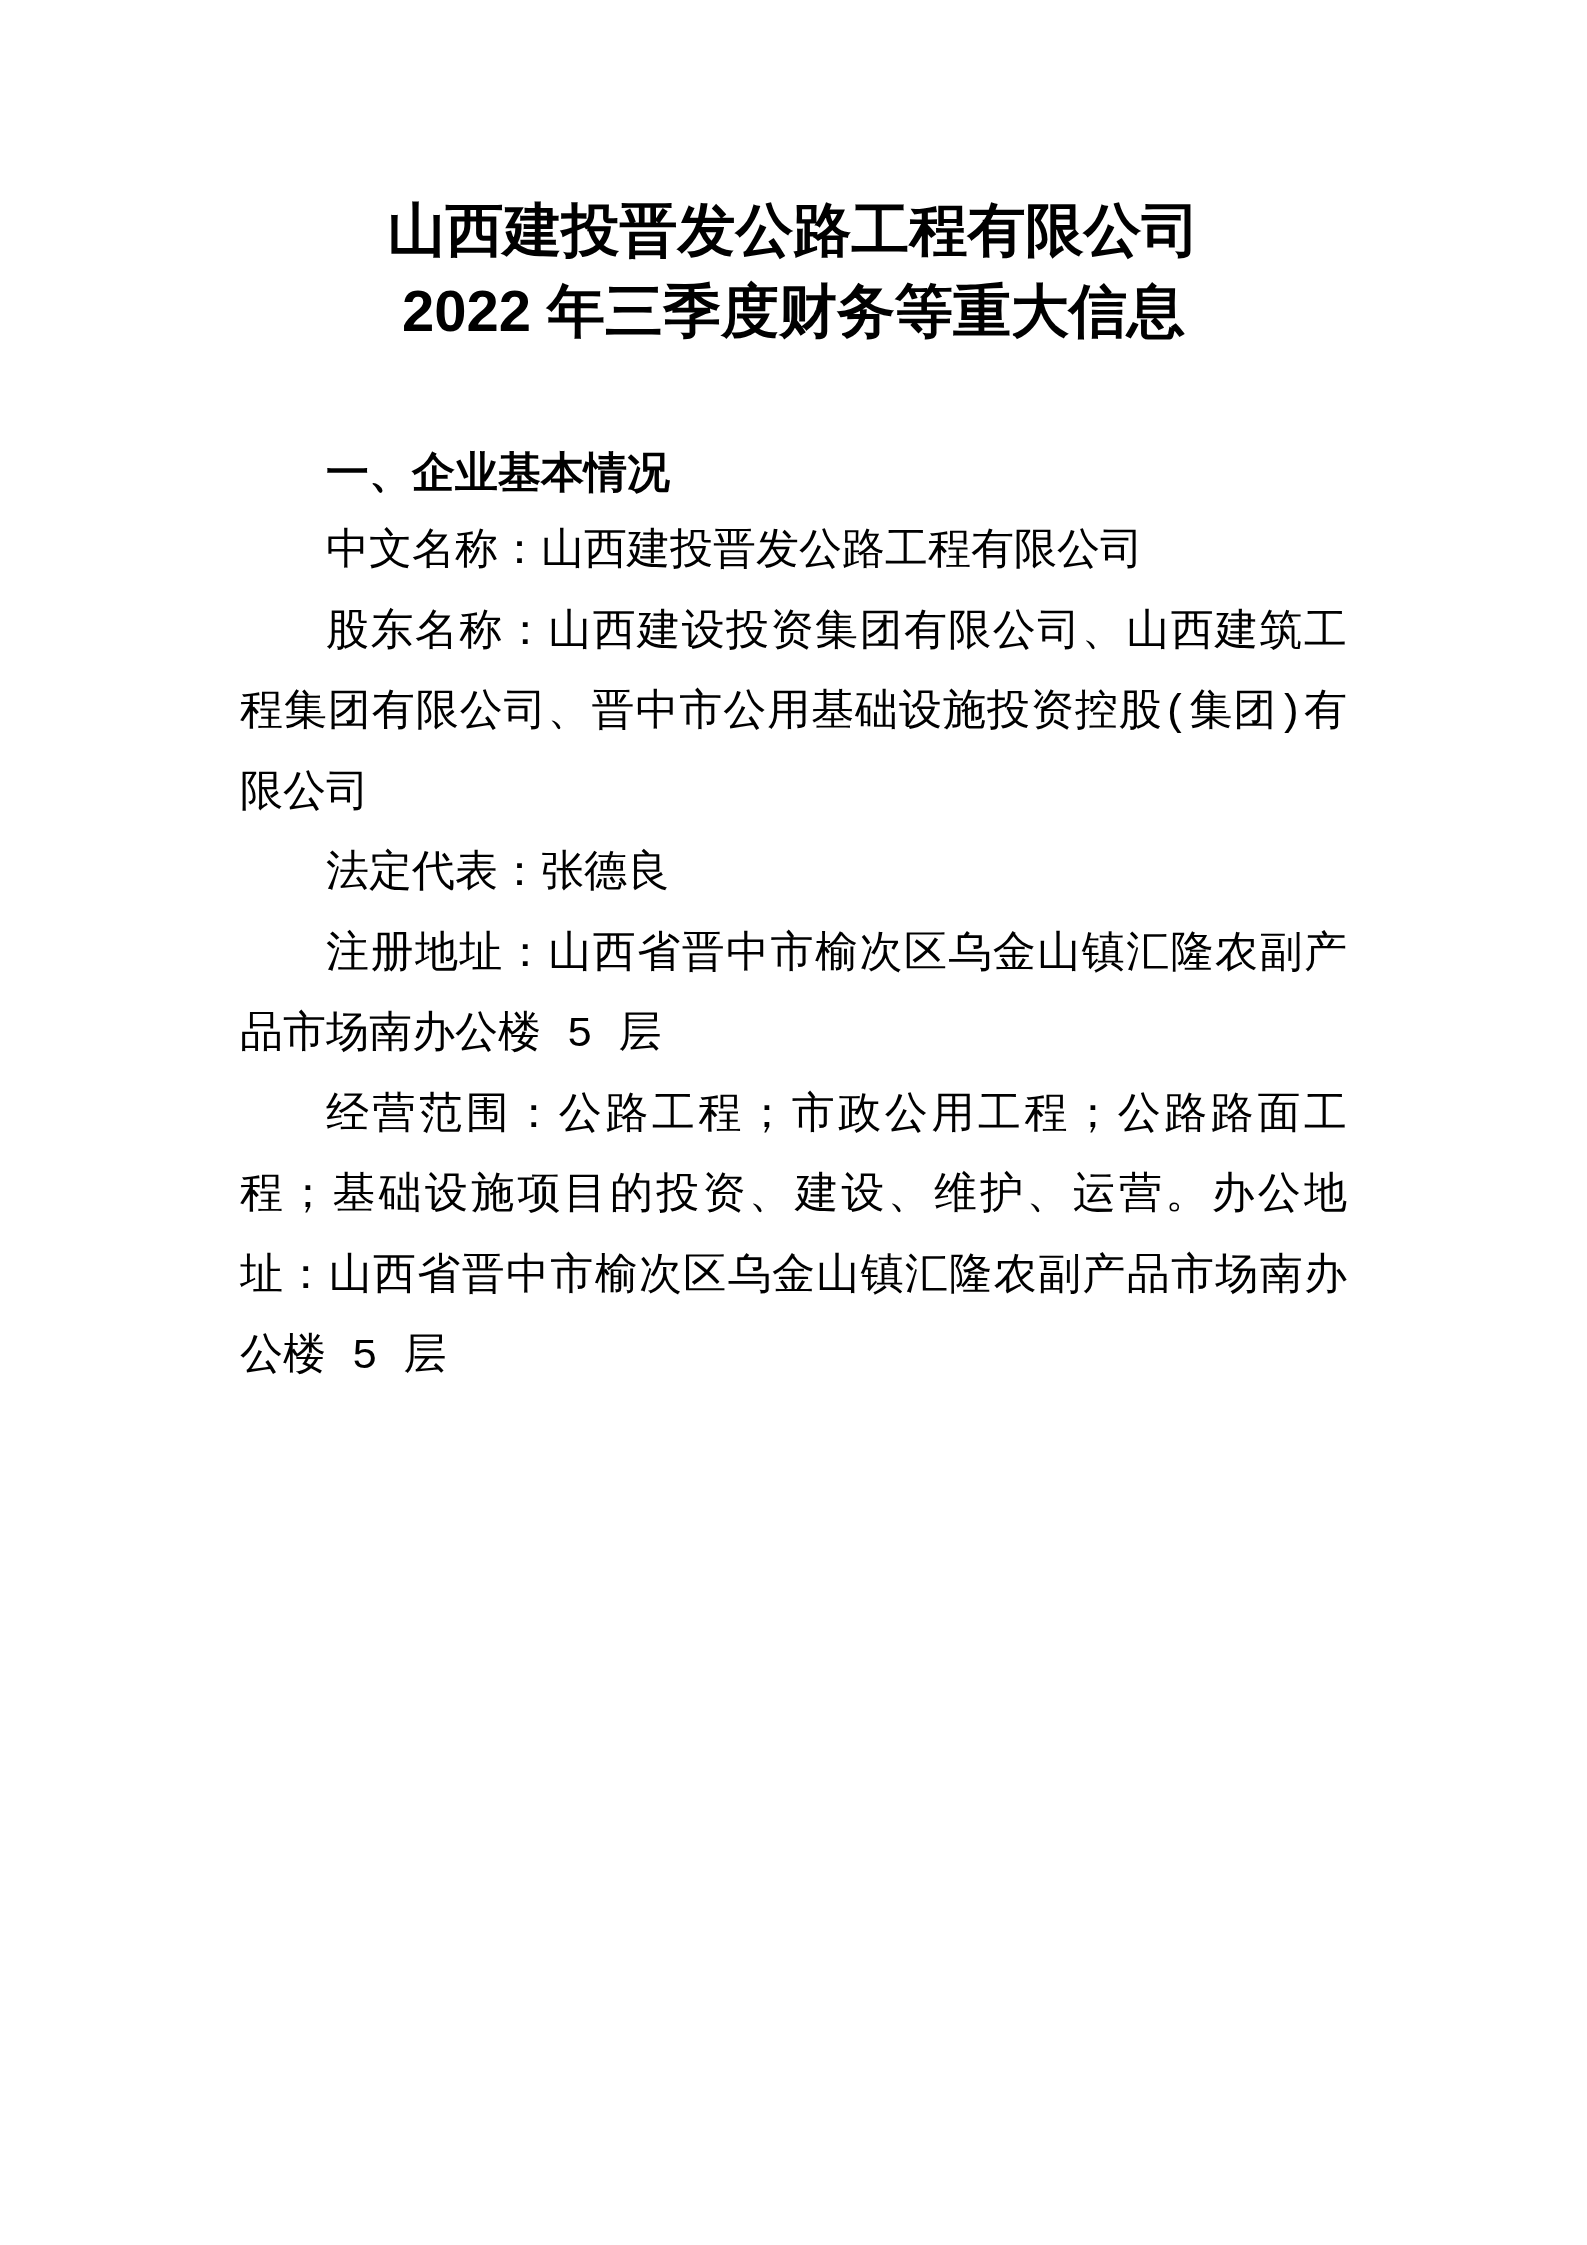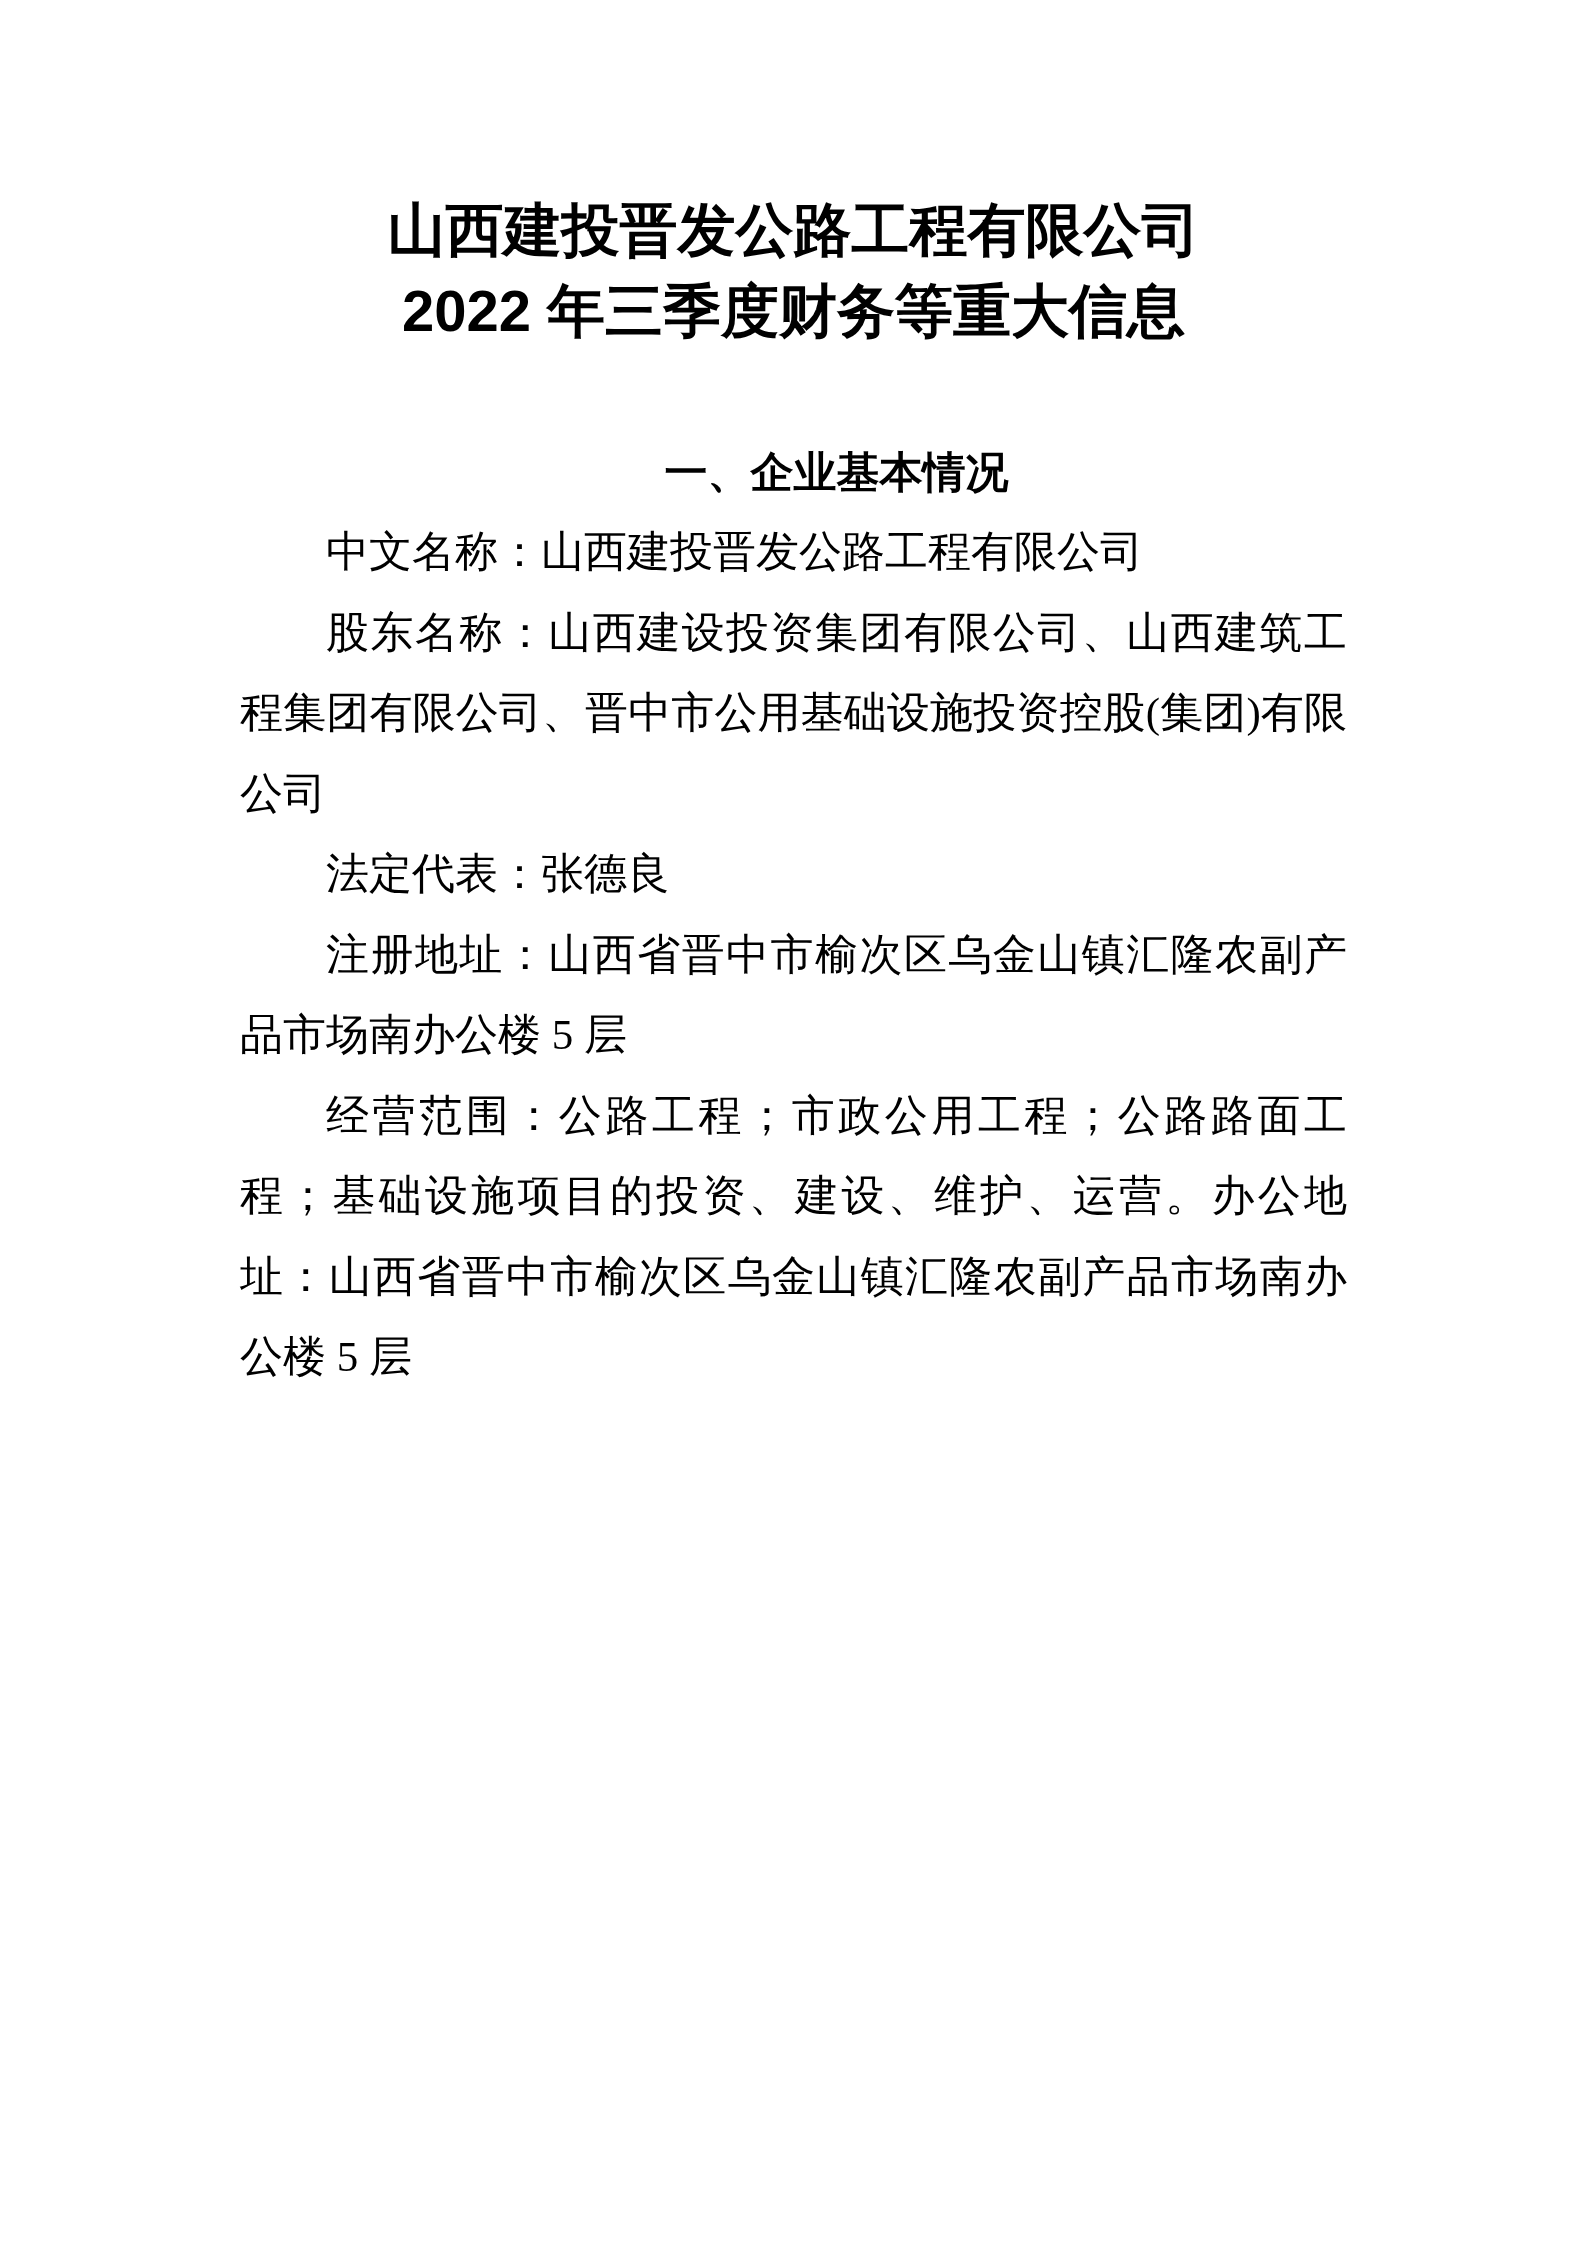--- a/index.html
+++ b/index.html
@@ -27,26 +27,25 @@
 
   .blank-line { height: 80.5px; }
 
   .section-heading {
     margin: 0;
     font-family: "Liberation Sans", sans-serif;
     font-weight: 700;
     font-size: 43px;
     line-height: 80.5px;
     text-indent: 2em;
-    text-align: center;
   }
 
   .body-para {
     margin: 0;
-    font-family: Liberation Serif, serif;
+    font-family: Liberation Mono, monospace;
     font-weight: 400;
     font-size: 43px;
     line-height: 80.5px;
     text-indent: 2em;
     text-align: justify;
     word-break: normal;
     line-break: strict;
   }
 </style>
 </head>

